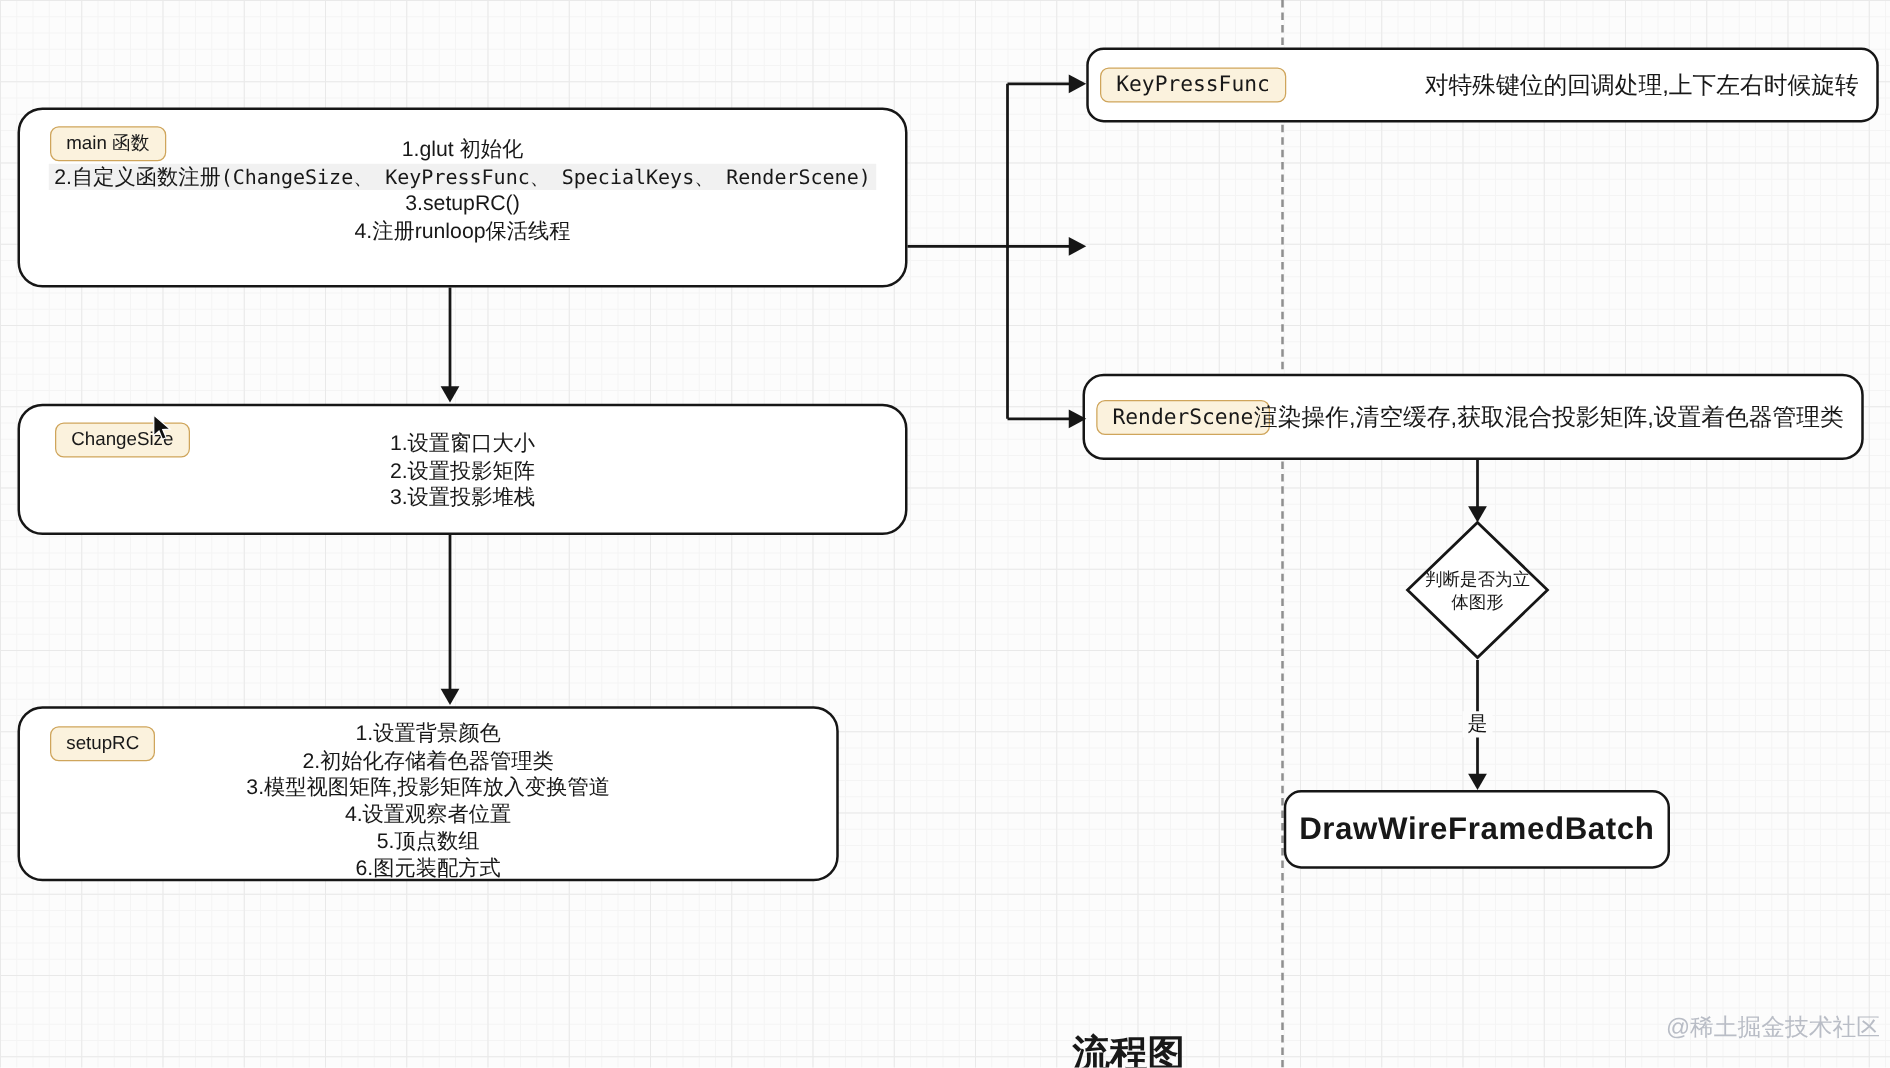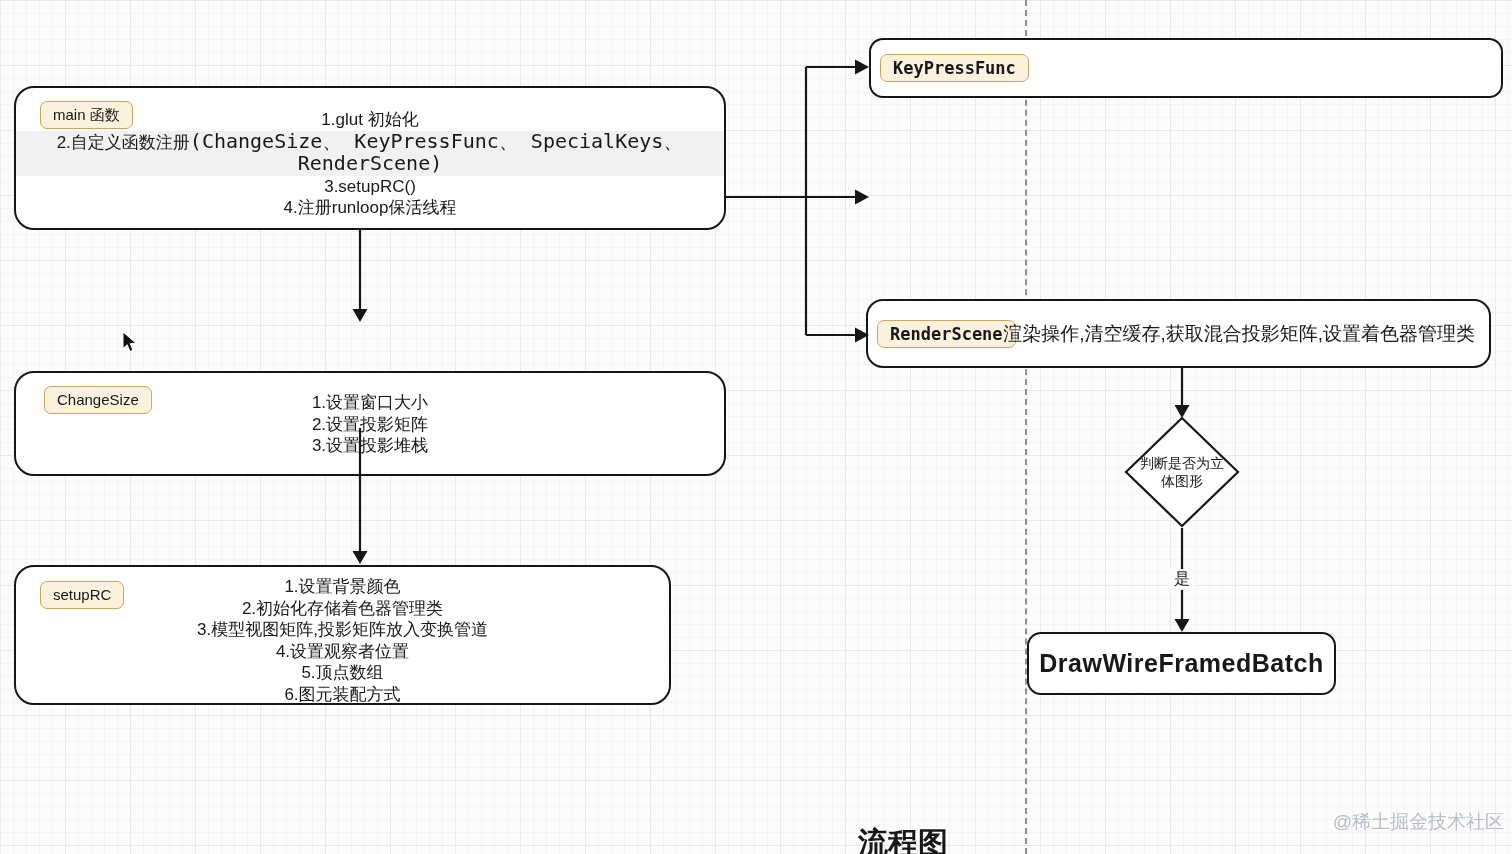--- a/index.html
+++ b/index.html
@@ -38,28 +38,28 @@
   .pill{
     position:absolute;
     background:#fbf2dd;
     border:1.6px solid #cfa55b;
     border-radius:7px;
     padding:3px 12px;
     white-space:nowrap;
     line-height:20px;
   }
   .pill.sans{font-size:15px;}
-  .pill.mono{font-family:"DejaVu Sans Mono","Liberation Mono",monospace;font-size:17px;font-weight:bold;}
+  .pill.mono{font-family:"DejaVu Sans Mono","Liberation Mono",monospace;font-size:17px;}
   .body-lines{
     position:absolute;left:0;right:0;
     text-align:center;
     font-size:17px;line-height:21.5px;
   }
   .hl{background:#f1f1f1;display:inline-block;padding:0 4px;}
-  .code-inline{font-family:"DejaVu Sans Mono","Liberation Mono",monospace;font-size:20px;}
+  .code-inline{font-family:"DejaVu Sans Mono","Liberation Mono",monospace;font-size:16px;}
   .desc{
     position:absolute;right:14px;top:50%;transform:translateY(-50%);
     font-size:19px;white-space:nowrap;
   }
   .decision{position:absolute;left:1124px;top:416px;width:116px;height:112px;z-index:2;}
   .decision svg{position:absolute;left:0;top:0;}
   .decision-text{
     position:absolute;left:0;top:0;width:116px;height:112px;
     display:flex;flex-direction:column;align-items:center;justify-content:center;
     font-size:14px;line-height:18px;text-align:center;
@@ -111,21 +111,21 @@
   <div class="node rounded-lg" style="left:14px;top:86px;width:712px;height:144px;">
     <span class="pill sans" style="left:24px;top:13px;">main 函数</span>
     <div class="body-lines" style="top:21px;">
       <div>1.glut 初始化</div>
       <div><span class="hl"><span>2.自定义函数注册</span><span class="code-inline">(ChangeSize、 KeyPressFunc、 SpecialKeys、 RenderScene)</span></span></div>
       <div>3.setupRC()</div>
       <div>4.注册runloop保活线程</div>
     </div>
   </div>
 
-  <div class="node rounded-lg" style="left:14px;top:323px;width:712px;height:105px;margin-top:48px;">
+  <div class="node rounded-lg" style="left:14px;top:323px;width:712px;height:105px;">
     <span class="pill sans" style="left:28px;top:13px;">ChangeSize</span>
     <div class="body-lines" style="top:19px;">
       <div>1.设置窗口大小</div>
       <div>2.设置投影矩阵</div>
       <div>3.设置投影堆栈</div>
     </div>
   </div>
 
   <svg class="cursor-icon" style="left:119px;top:331px;" width="20" height="24" viewBox="0 0 20 24">
     <path d="M4 1 L4 17.5 L8.2 13.8 L11 20.5 L14 19.2 L11.2 12.7 L17 12.2 Z" fill="#101010" stroke="#ffffff" stroke-width="1"></path>
@@ -138,20 +138,21 @@
       <div>2.初始化存储着色器管理类</div>
       <div>3.模型视图矩阵,投影矩阵放入变换管道</div>
       <div>4.设置观察者位置</div>
       <div>5.顶点数组</div>
       <div>6.图元装配方式</div>
     </div>
   </div>
 
   <div class="node rounded-md" style="left:869px;top:38px;width:634px;height:60px;">
     <span class="pill mono" style="left:9px;top:50%;transform:translateY(-50%);">KeyPressFunc</span>
+    <div class="desc">对特殊键位的回调处理,上下左右时候旋转</div>
   </div>
 
 
   <div class="node rounded-md" style="left:866px;top:299px;width:625px;height:69px;border-radius:17px;">
     <span class="pill mono" style="left:9px;top:50%;transform:translateY(-50%);">RenderScene</span>
     <div class="desc">渲染操作,清空缓存,获取混合投影矩阵,设置着色器管理类</div>
   </div>
 
   <div class="decision">
     <svg width="116" height="112" viewBox="0 0 116 112">

